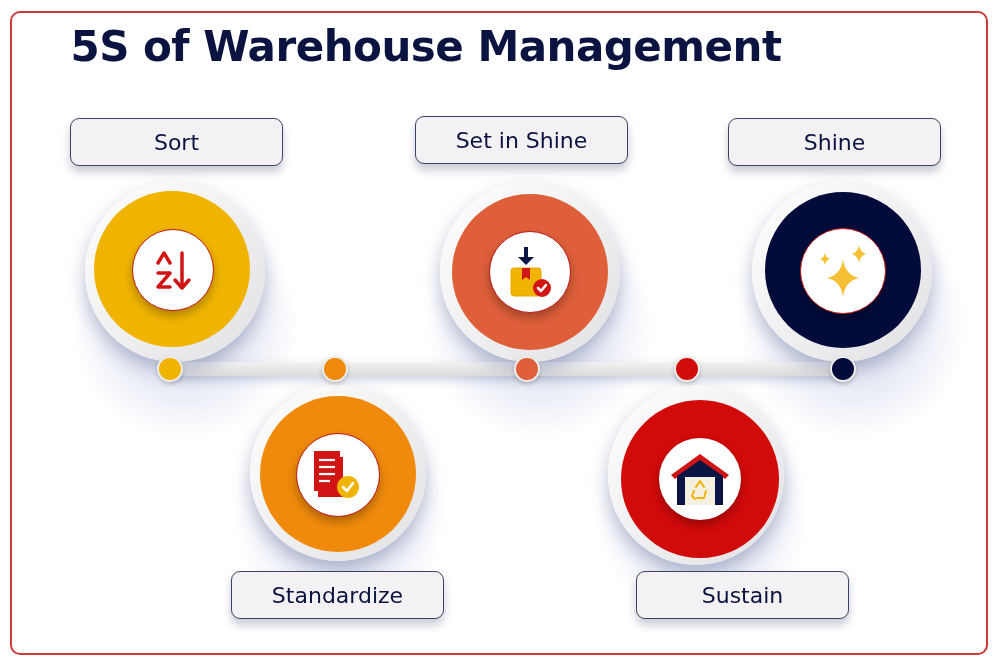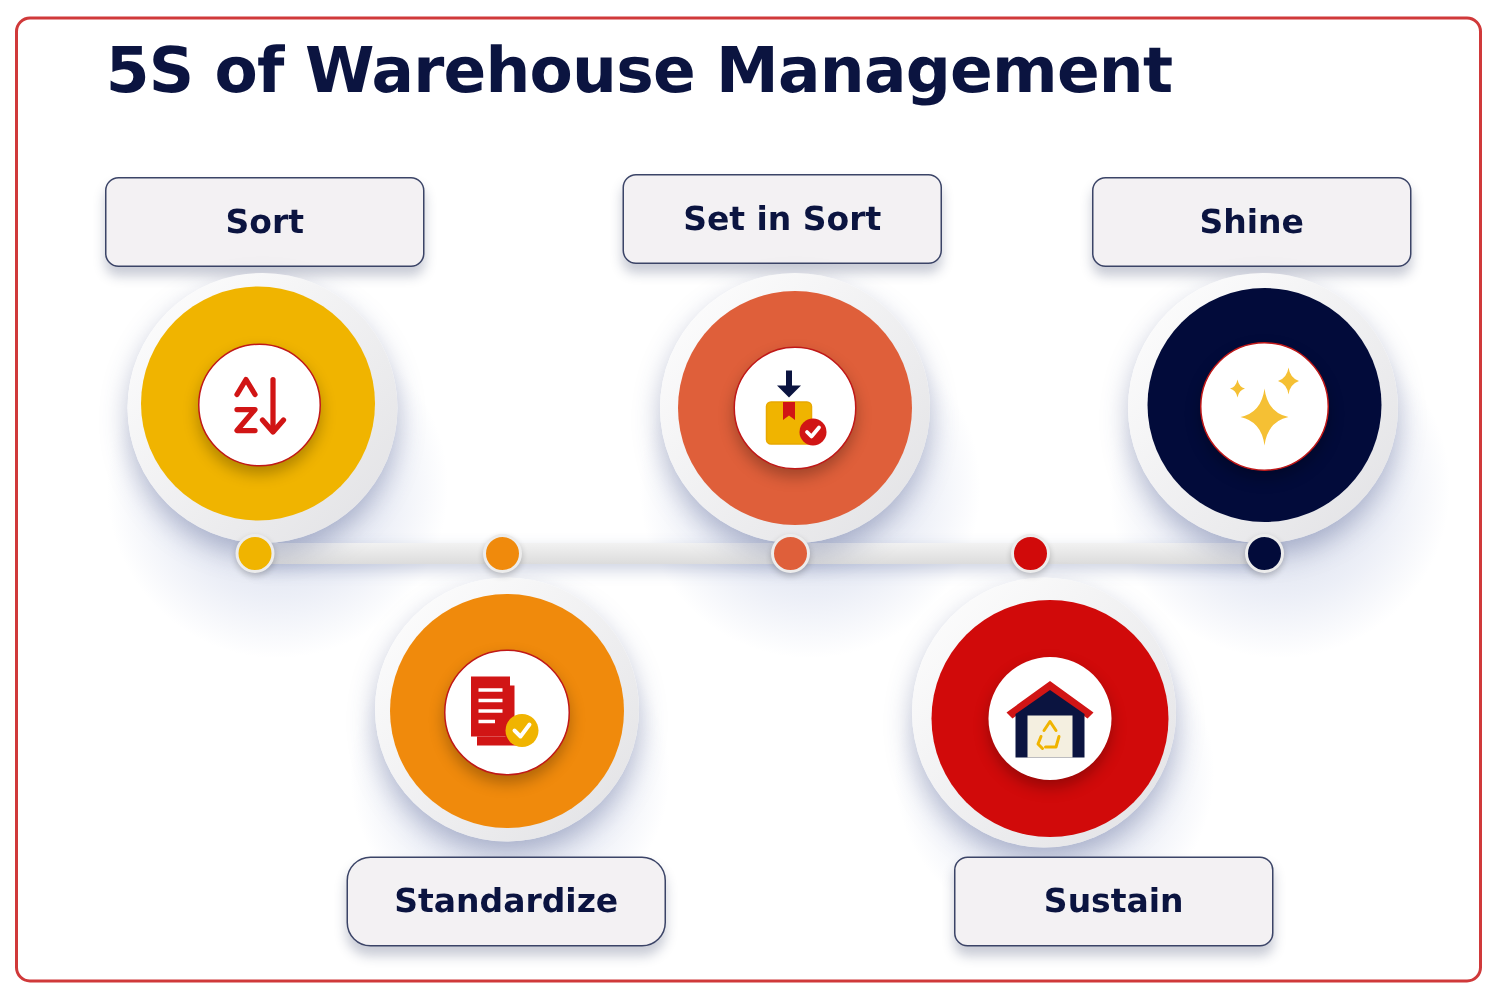--- a/index.html
+++ b/index.html
@@ -1,19 +1,19 @@
 <!DOCTYPE html>
 <html><head>
 <meta charset="utf-8">
 <style>
   html,body{margin:0;padding:0;}
   body{width:1000px;height:666px;background:#ffffff;position:relative;overflow:hidden;font-family:"DejaVu Sans","Liberation Sans",sans-serif;}
   .frame{position:absolute;left:10px;top:11px;width:978px;height:644px;border:2px solid #d0393a;border-radius:10px;box-sizing:border-box;}
   .title{position:absolute;left:0;top:22px;width:852px;text-align:center;font-size:42px;font-weight:bold;color:#0b1440;letter-spacing:-0.5px;}
-  .label{position:absolute;width:213px;height:60px;background:#f3f1f3;border:1.5px solid #3b4467;border-radius:9px;box-sizing:border-box;display:flex;align-items:center;justify-content:center;font-size:22px;font-weight:bold;color:#0b1440;box-shadow:0 6px 8px rgba(40,50,90,0.25);}
+  .label{position:absolute;width:213px;height:48px;background:#f3f1f3;border:1.5px solid #3b4467;border-radius:9px;box-sizing:border-box;display:flex;align-items:center;justify-content:center;font-size:22px;font-weight:normal;color:#0b1440;box-shadow:0 6px 8px rgba(40,50,90,0.25);}
   .bar{position:absolute;left:170px;top:362px;width:675px;height:14px;background:linear-gradient(#f2f2f2,#dcdcdc);border-radius:3px;box-shadow:0 4px 10px rgba(60,80,140,0.25);}
   .glow{position:absolute;border-radius:50%;background:radial-gradient(circle, rgba(90,110,170,0.28) 0%, rgba(150,165,210,0.18) 45%, rgba(255,255,255,0) 70%);}
   .node{position:absolute;border-radius:50%;background:linear-gradient(135deg,#ffffff,#e1e1e4);box-shadow:0 8px 18px rgba(60,75,130,0.35);}
   .ring{position:absolute;border-radius:50%;}
   .inner{position:absolute;border-radius:50%;background:#ffffff;border:1.5px solid #c01818;box-sizing:border-box;box-shadow:0 5px 10px rgba(0,0,0,0.28);display:flex;align-items:center;justify-content:center;}
   .dot{position:absolute;width:26px;height:26px;border-radius:50%;border:2px solid #ececec;box-sizing:border-box;box-shadow:0 2px 4px rgba(0,0,0,0.2);}
   svg{display:block;}
 </style>
 </head>
 <body>
@@ -41,21 +41,21 @@
         <polyline points="10,18 16,8 22,18" fill="none" stroke="#d11515" stroke-width="3.5" stroke-linecap="round" stroke-linejoin="round"></polyline>
         <polyline points="10,28 22,28 10,42 22,42" fill="none" stroke="#d11515" stroke-width="3.5" stroke-linecap="round" stroke-linejoin="round"></polyline>
         <line x1="34" y1="8" x2="34" y2="42" stroke="#d11515" stroke-width="3.5" stroke-linecap="round"></line>
         <polyline points="27,35 34,43 41,35" fill="none" stroke="#d11515" stroke-width="3.5" stroke-linecap="round" stroke-linejoin="round"></polyline>
       </svg>
     </span>
   </div>
 </div>
 
 <div class="label" style="left:415px;top:116px;">
-  <span>Set in Sort</span>
+  <span>Set in Shine</span>
 </div>
 <div class="node" style="left:440px;top:182px;width:180px;height:180px;">
   <div class="ring" style="left:12px;top:12px;width:156px;height:156px;background:#df5f3a;"></div>
   <div class="inner" style="left:49px;top:49px;width:82px;height:82px;">
     <span>
       <svg width="56" height="56" viewBox="0 0 56 56">
         <line x1="24" y1="3" x2="24" y2="15" stroke="#0b1440" stroke-width="4"></line>
         <polygon points="16,13 32,13 24,21" fill="#0b1440"></polygon>
         <rect x="9" y="24" width="30" height="28" rx="3" fill="#f0b400"></rect>
         <rect x="9" y="24" width="30" height="28" rx="3" fill="none" stroke="#e8a800" stroke-width="1"></rect>
@@ -94,21 +94,21 @@
         <line x1="9" y1="13" x2="25" y2="13" stroke="#fff" stroke-width="2.2"></line>
         <line x1="9" y1="20" x2="25" y2="20" stroke="#fff" stroke-width="2.2"></line>
         <line x1="9" y1="27" x2="25" y2="27" stroke="#fff" stroke-width="2.2"></line>
         <line x1="9" y1="34" x2="20" y2="34" stroke="#fff" stroke-width="2.2"></line>
         <circle cx="38" cy="40" r="11" fill="#f0b400"></circle>
         <polyline points="33,40 37,44 43,36" fill="none" stroke="#fff" stroke-width="2.6" stroke-linecap="round" stroke-linejoin="round"></polyline>
       </svg>
     </span>
   </div>
 </div>
-<div class="label" style="left:231px;top:571px;border-radius:16px;">
+<div class="label" style="left:231px;top:571px;">
   <span>Standardize</span>
 </div>
 
 <div class="node" style="left:608px;top:385px;width:176px;height:180px;">
   <div class="ring" style="left:13px;top:15px;width:158px;height:158px;background:#d10a0a;"></div>
   <div class="inner" style="left:51px;top:53px;width:82px;height:82px;border:none;">
     <span>
       <svg width="62" height="56" viewBox="0 0 62 56">
         <polygon points="31,3 60,24 56,28 31,10 6,28 2,24" fill="#d11515"></polygon>
         <polygon points="8,25 31,9 54,25 54,54 8,54" fill="#0b1440"></polygon>

